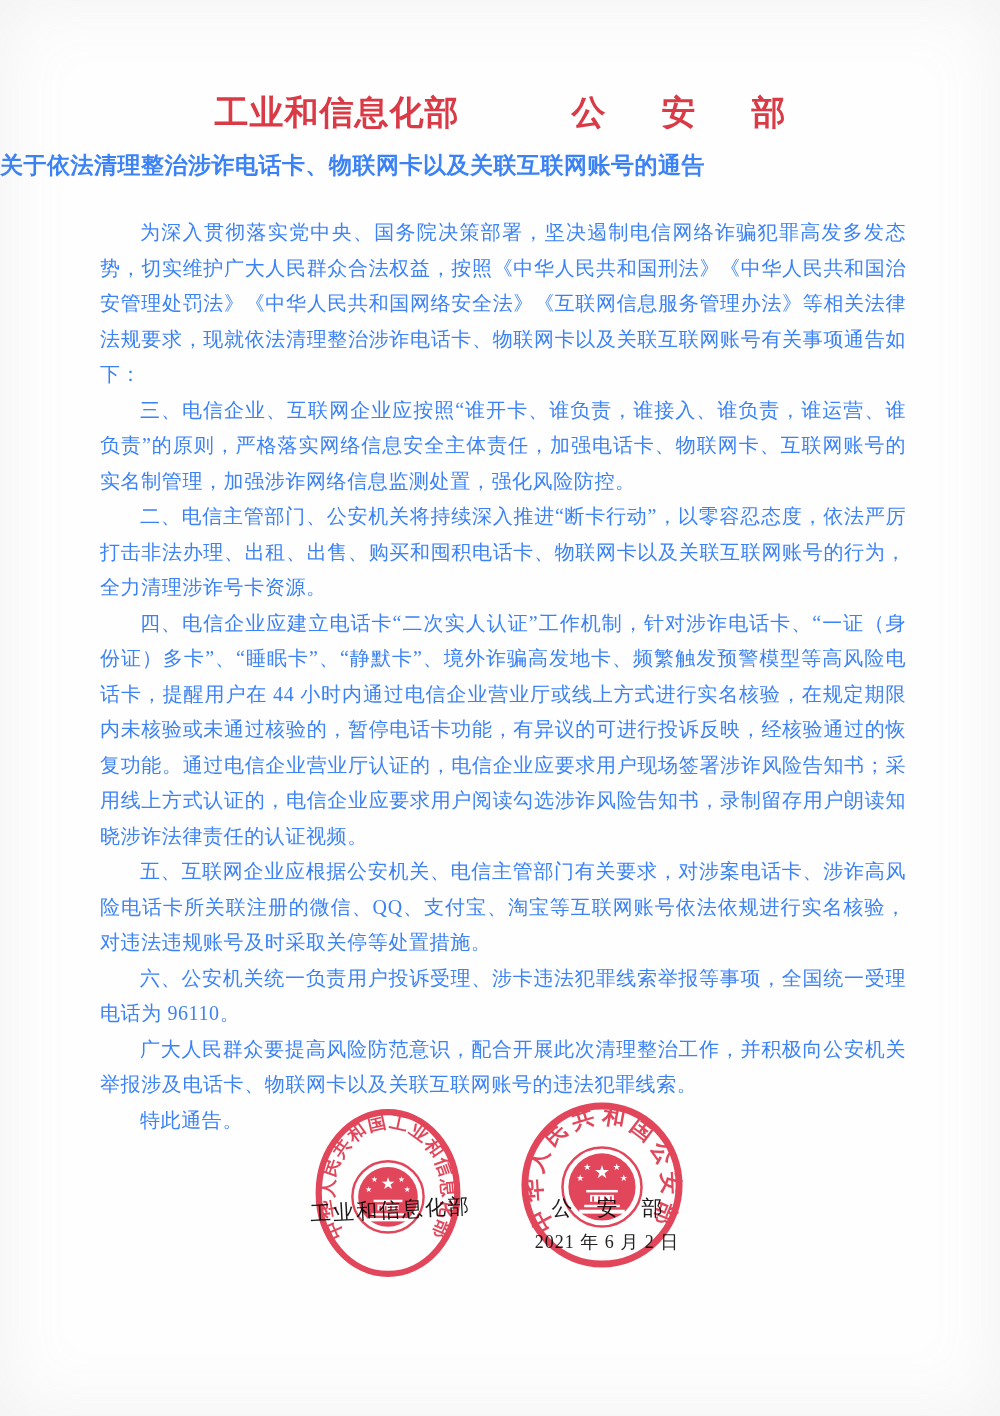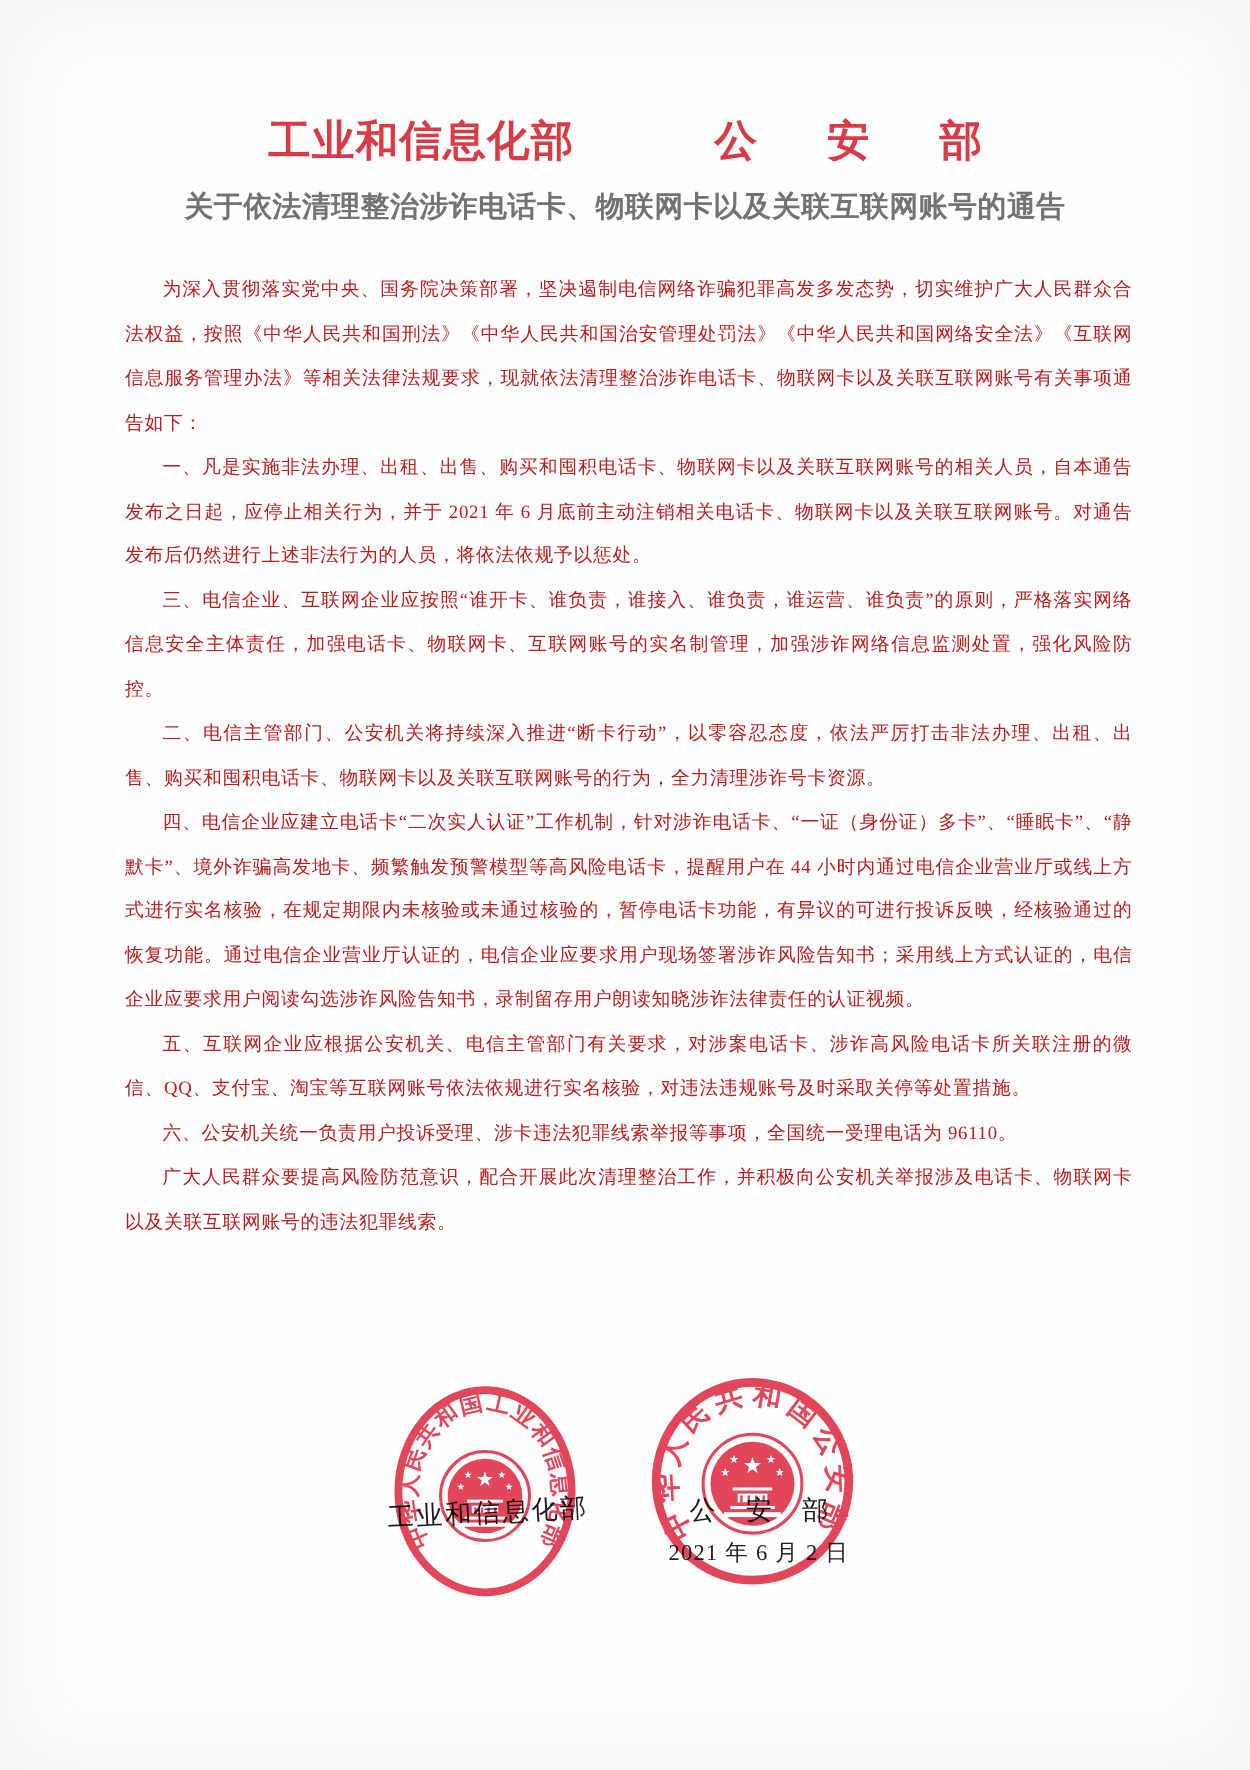--- a/index.html
+++ b/index.html
@@ -38,37 +38,36 @@
   }
   .ministry-right {
     letter-spacing: 56px;
     margin-right: -56px; 
   }
   .doc-title {
     position: absolute;
     top: 150px;
     left: 0;
     width: 100%;
-    text-align: center;
     font-size: 23px;
     font-weight: bold;
-    color: #737373;
+    color: #3b82f6;
     letter-spacing: 0.5px;
     white-space: nowrap;
   }
   .body-text {
     position: absolute;
     top: 215px;
     left: 100px;
     width: 806px;
-    font-size: 15px;
+    font-size: 20px;
     line-height: 35.5px;
     letter-spacing: 0.6px;
     text-align: justify;
-    color: #b91c1c;
+    color: #3b82f6;
   }
   .body-text p { text-indent: 2em; margin: 0; }
   .seals {
     position: absolute;
     top: 1100px;
     left: 0;
     width: 1000px;
     height: 210px;
   }
   .seal-overlay {
@@ -117,27 +116,27 @@
 
   <div class="header-row">
     <span class="ministry-left">工业和信息化部</span>
     <span class="ministry-right">公安部</span>
   </div>
 
   <div class="doc-title">关于依法清理整治涉诈电话卡、物联网卡以及关联互联网账号的通告</div>
 
   <div class="body-text">
     <p>为深入贯彻落实党中央、国务院决策部署，坚决遏制电信网络诈骗犯罪高发多发态势，切实维护广大人民群众合法权益，按照《中华人民共和国刑法》《中华人民共和国治安管理处罚法》《中华人民共和国网络安全法》《互联网信息服务管理办法》等相关法律法规要求，现就依法清理整治涉诈电话卡、物联网卡以及关联互联网账号有关事项通告如下：</p>
-    <p>一、凡是实施非法办理、出租、出售、购买和囤积电话卡、物联网卡以及关联互联网账号的相关人员，自本通告发布之日起，应停止相关行为，并于 2021 年 6 月底前主动注销相关电话卡、物联网卡以及关联互联网账号。对通告发布后仍然进行上述非法行为的人员，将依法依规予以惩处。</p>
     <p>三、电信企业、互联网企业应按照“谁开卡、谁负责，谁接入、谁负责，谁运营、谁负责”的原则，严格落实网络信息安全主体责任，加强电话卡、物联网卡、互联网账号的实名制管理，加强涉诈网络信息监测处置，强化风险防控。</p>
     <p>二、电信主管部门、公安机关将持续深入推进“断卡行动”，以零容忍态度，依法严厉打击非法办理、出租、出售、购买和囤积电话卡、物联网卡以及关联互联网账号的行为，全力清理涉诈号卡资源。</p>
     <p>四、电信企业应建立电话卡“二次实人认证”工作机制，针对涉诈电话卡、“一证（身份证）多卡”、“睡眠卡”、“静默卡”、境外诈骗高发地卡、频繁触发预警模型等高风险电话卡，提醒用户在 44 小时内通过电信企业营业厅或线上方式进行实名核验，在规定期限内未核验或未通过核验的，暂停电话卡功能，有异议的可进行投诉反映，经核验通过的恢复功能。通过电信企业营业厅认证的，电信企业应要求用户现场签署涉诈风险告知书；采用线上方式认证的，电信企业应要求用户阅读勾选涉诈风险告知书，录制留存用户朗读知晓涉诈法律责任的认证视频。</p>
     <p>五、互联网企业应根据公安机关、电信主管部门有关要求，对涉案电话卡、涉诈高风险电话卡所关联注册的微信、QQ、支付宝、淘宝等互联网账号依法依规进行实名核验，对违法违规账号及时采取关停等处置措施。</p>
     <p>六、公安机关统一负责用户投诉受理、涉卡违法犯罪线索举报等事项，全国统一受理电话为 96110。</p>
     <p>广大人民群众要提高风险防范意识，配合开展此次清理整治工作，并积极向公安机关举报涉及电话卡、物联网卡以及关联互联网账号的违法犯罪线索。</p>
+    <p>特此通告。</p>
   </div>
 
   <div class="seals">
 
     <div class="seal-overlay overlay-miit">工业和信息化部</div>
     <div class="seal-overlay overlay-mps">公安部</div>
     <div class="seal-overlay overlay-date">2021 年 6 月 2 日</div>
 
     <svg class="seal-svg seal-miit" viewBox="0 0 160 180">
       <ellipse cx="80" cy="90" rx="72" ry="84" fill="none" stroke="#e2465a" stroke-width="6.5"></ellipse>

